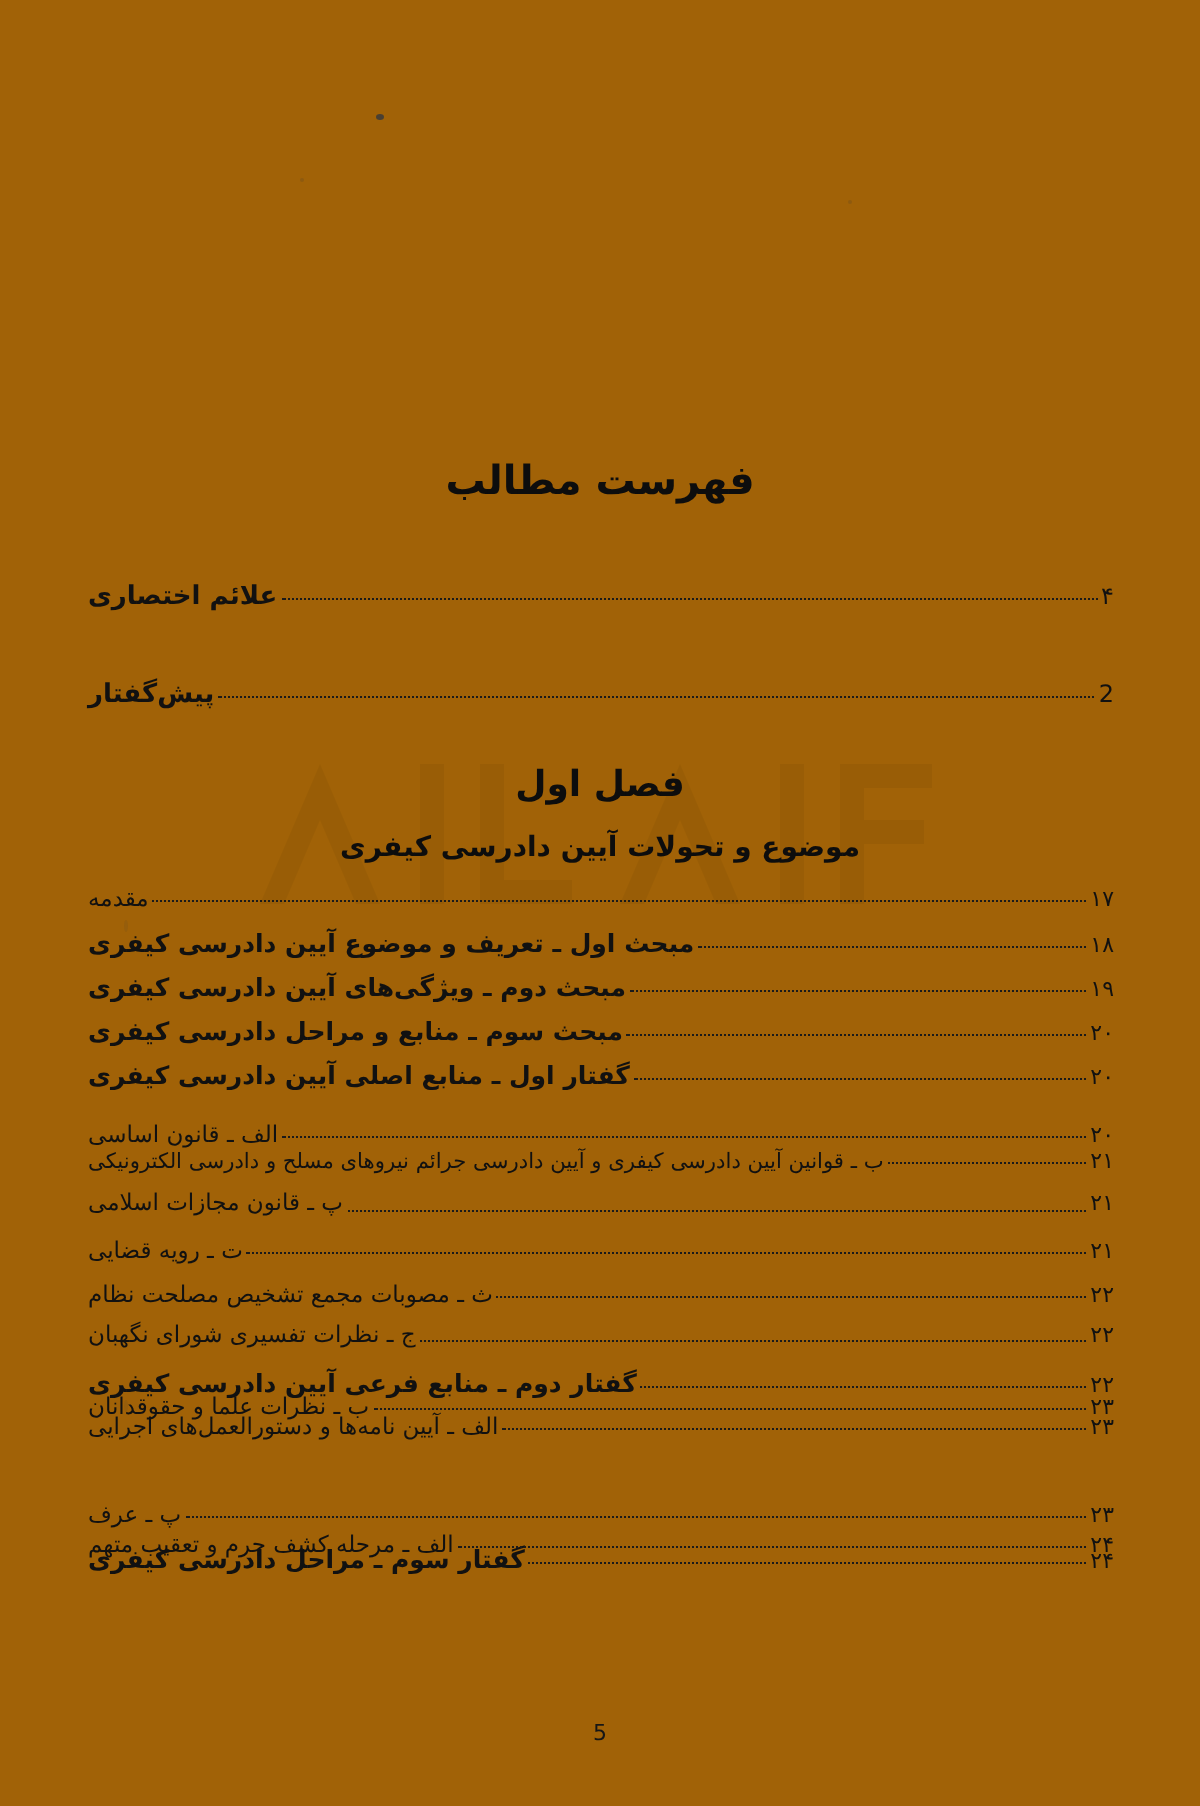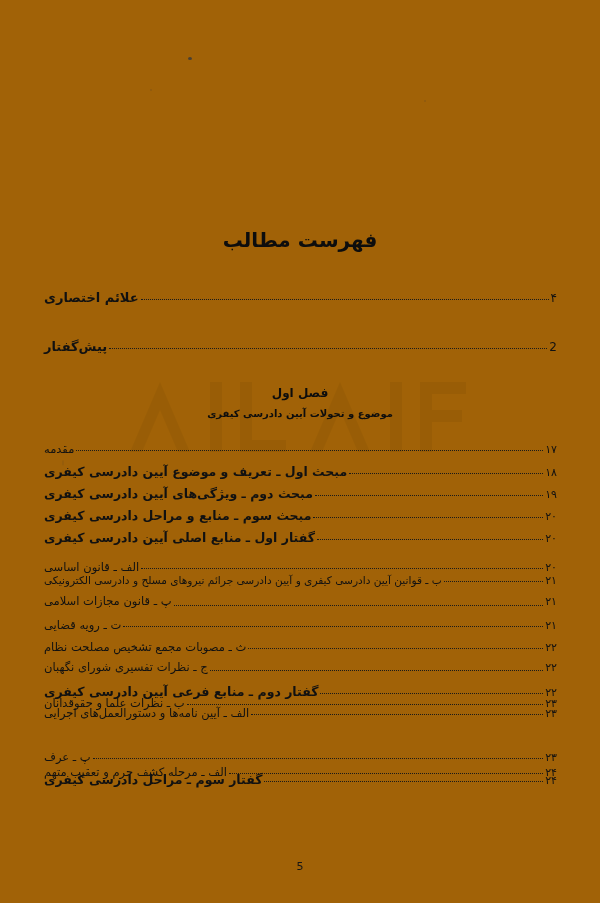--- a/index.html
+++ b/index.html
@@ -106,28 +106,29 @@
   .toc-row.bold .label { font-weight: bold; }
 
   .chapter-block {
     position: absolute;
     left: 0;
     width: 520px;
     text-align: center;
     color: #0d0d0d;
   }
   .chapter-line1 {
-    font-size: 12px;
+    font-size: 18px;
     font-weight: bold;
     line-height: 20px;
   }
   .chapter-line2 {
-    font-size: 10px;
+    font-size: 14px;
     font-weight: bold;
     line-height: 22px;
+    margin-top: 10px;
   }
 
   .folio {
     position: absolute;
     top: 860px;
     left: 0;
     width: 520px;
     text-align: center;
     font-size: 11px;
     color: #161616;

